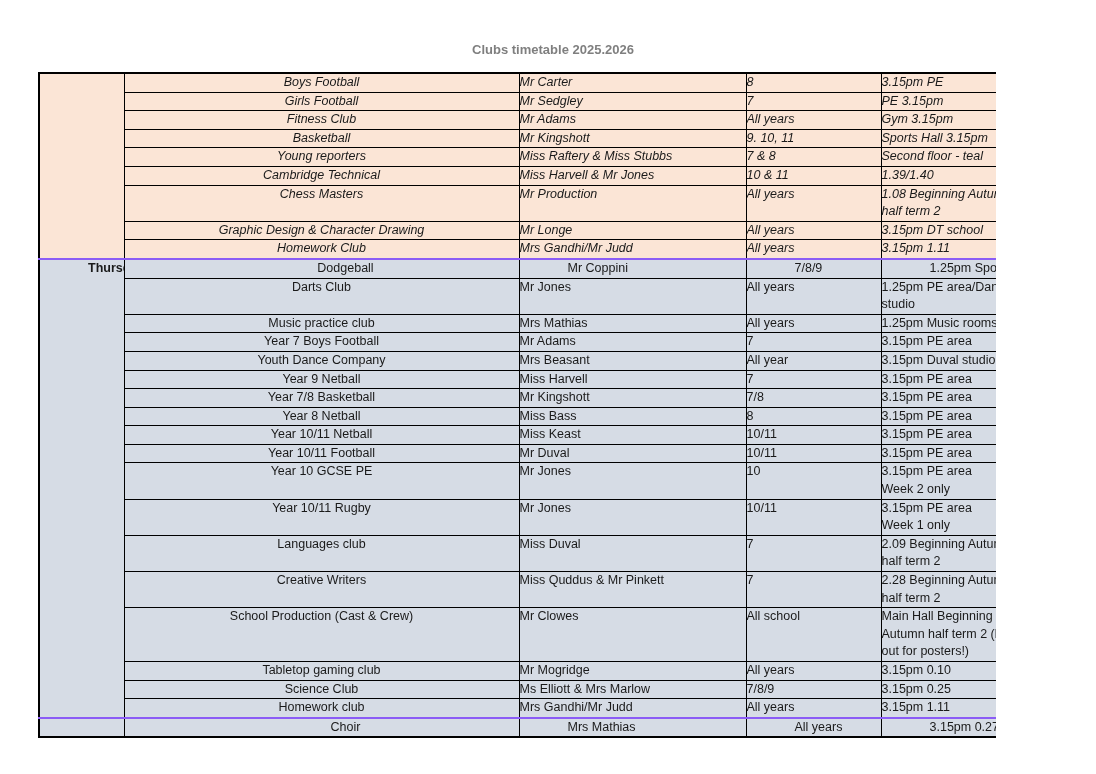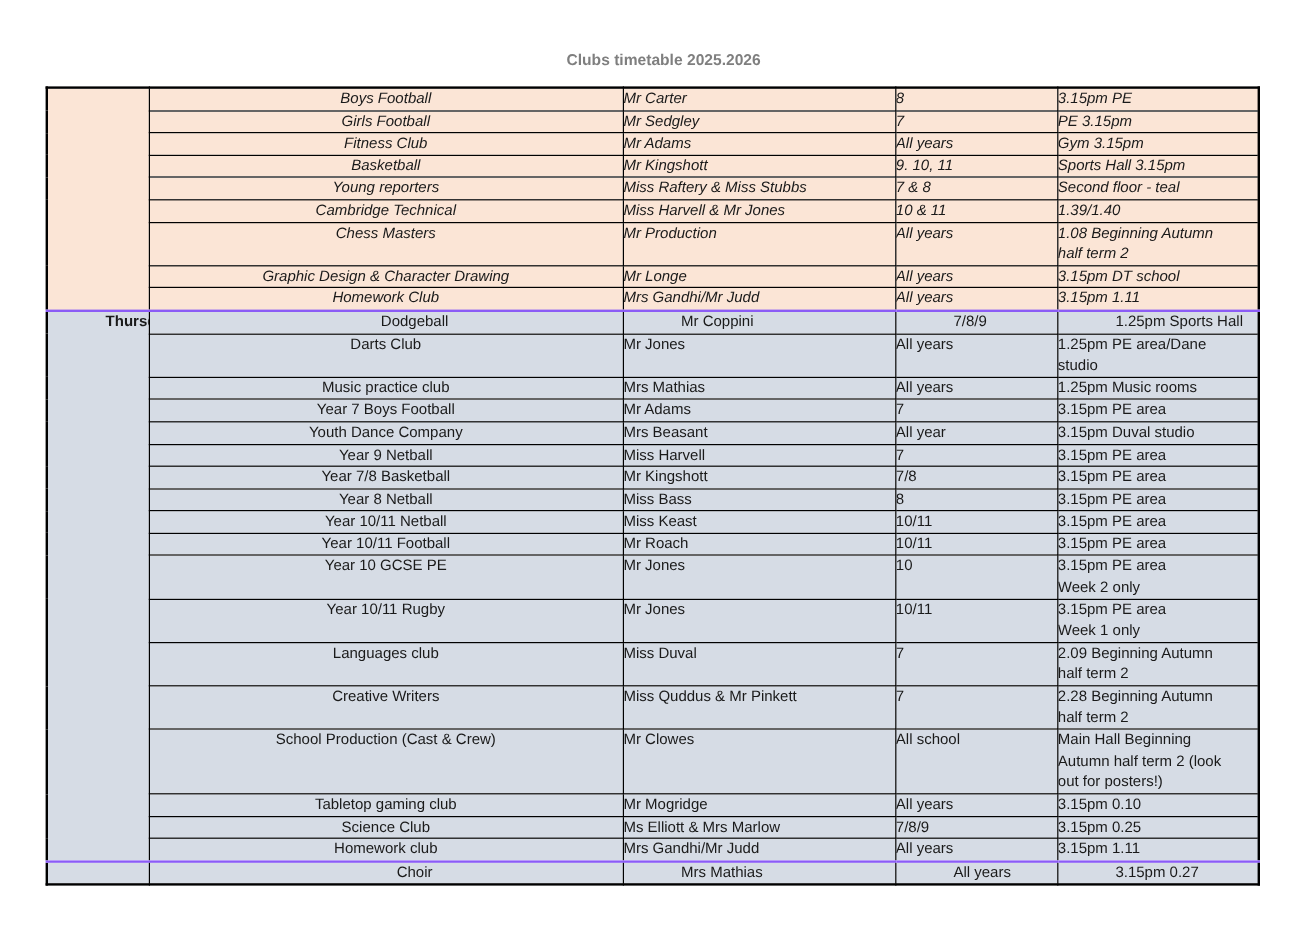--- a/index.html
+++ b/index.html
@@ -6,21 +6,21 @@
     margin: 0;
     padding: 0;
     background: #ffffff;
     width: 1096px;
     height: 774px;
     font-family: "Liberation Sans", "DejaVu Sans", sans-serif;
     color: #1a1a1a;
   }
   #page {
     position: relative;
-    width: 1096px;
+    width: 996px;
     height: 774px;
     overflow: hidden;
   }
   #doc-title {
     position: absolute;
     top: 42px;
     left: 38px;
     width: 1030px;
     text-align: center;
     font-size: 13px;
@@ -187,21 +187,21 @@
             <td class="location-cell bg-bluegray">3.15pm PE area</td>
           </tr>
           <tr>
             <td class="club-cell bg-bluegray">Year 10/11 Netball</td>
             <td class="teacher-cell bg-bluegray">Miss Keast</td>
             <td class="years-cell bg-bluegray">10/11</td>
             <td class="location-cell bg-bluegray">3.15pm PE area</td>
           </tr>
           <tr>
             <td class="club-cell bg-bluegray">Year 10/11 Football</td>
-            <td class="teacher-cell bg-bluegray">Mr Roach</td>
+            <td class="teacher-cell bg-bluegray">Mr Duval</td>
             <td class="years-cell bg-bluegray">10/11</td>
             <td class="location-cell bg-bluegray">3.15pm PE area</td>
           </tr>
           <tr>
             <td class="club-cell bg-bluegray">Year 10 GCSE PE</td>
             <td class="teacher-cell bg-bluegray">Mr Jones</td>
             <td class="years-cell bg-bluegray">10</td>
             <td class="location-cell bg-bluegray">3.15pm PE area
 Week 2 only</td>
           </tr>

